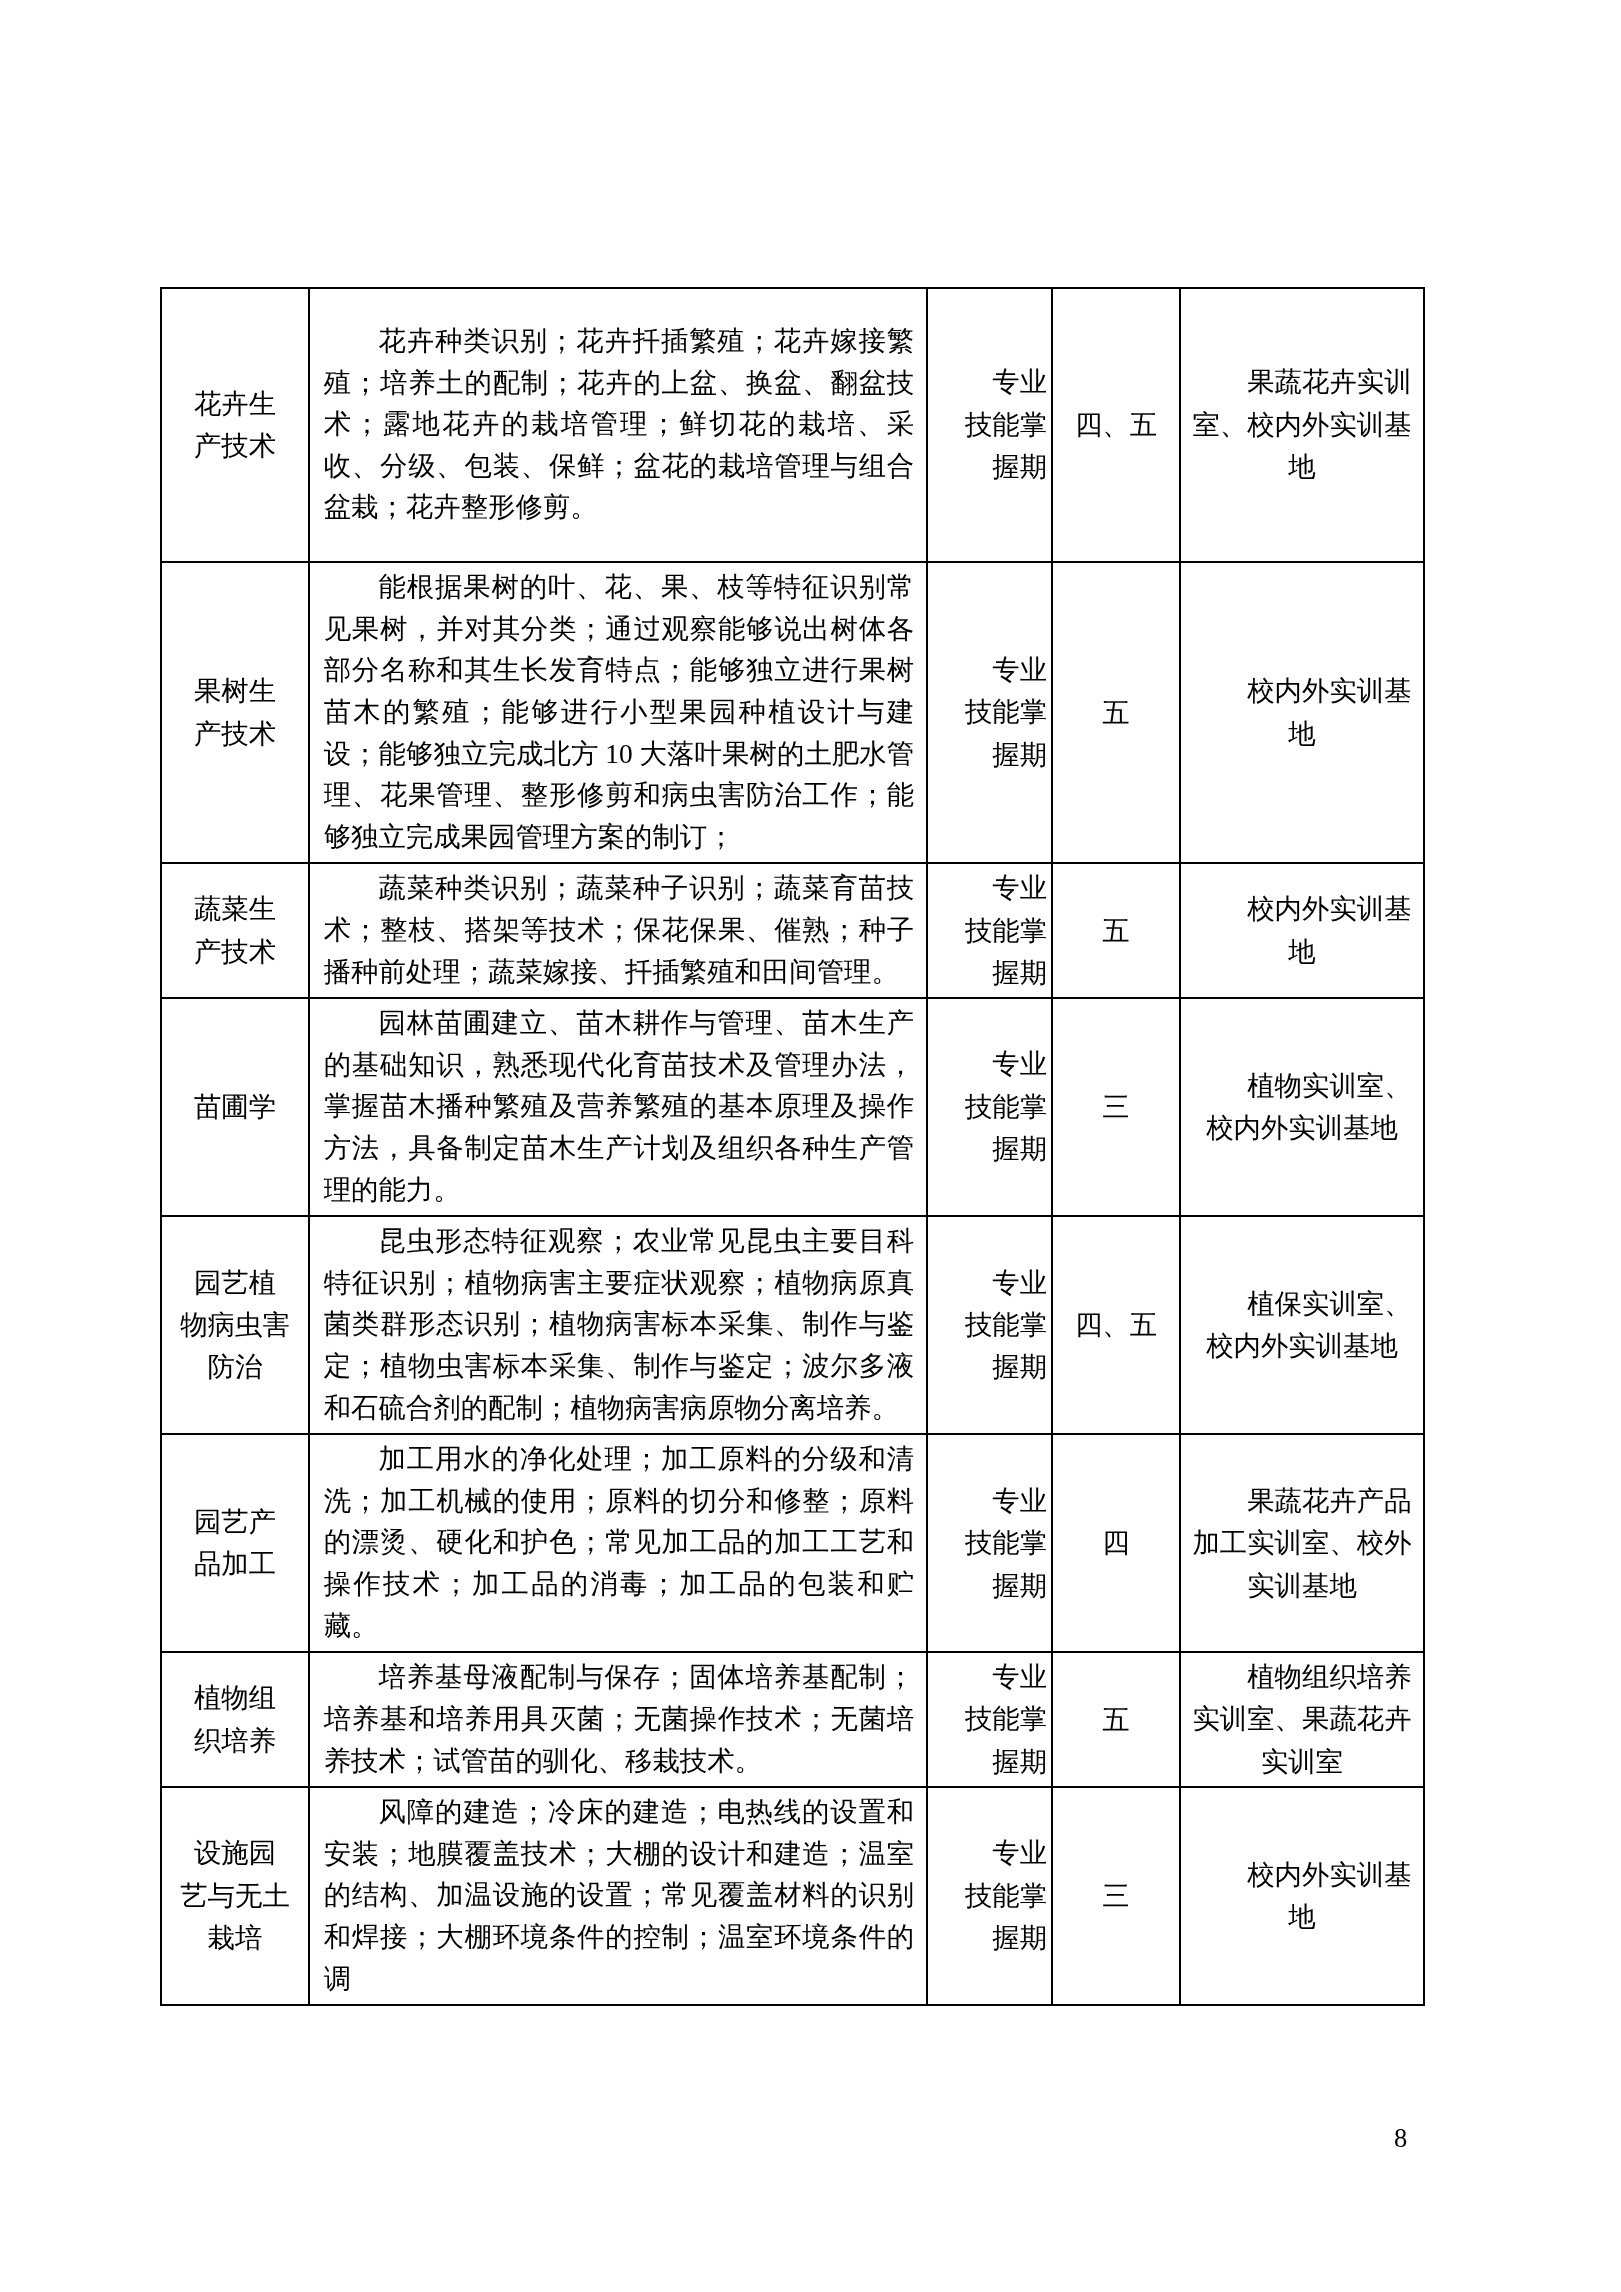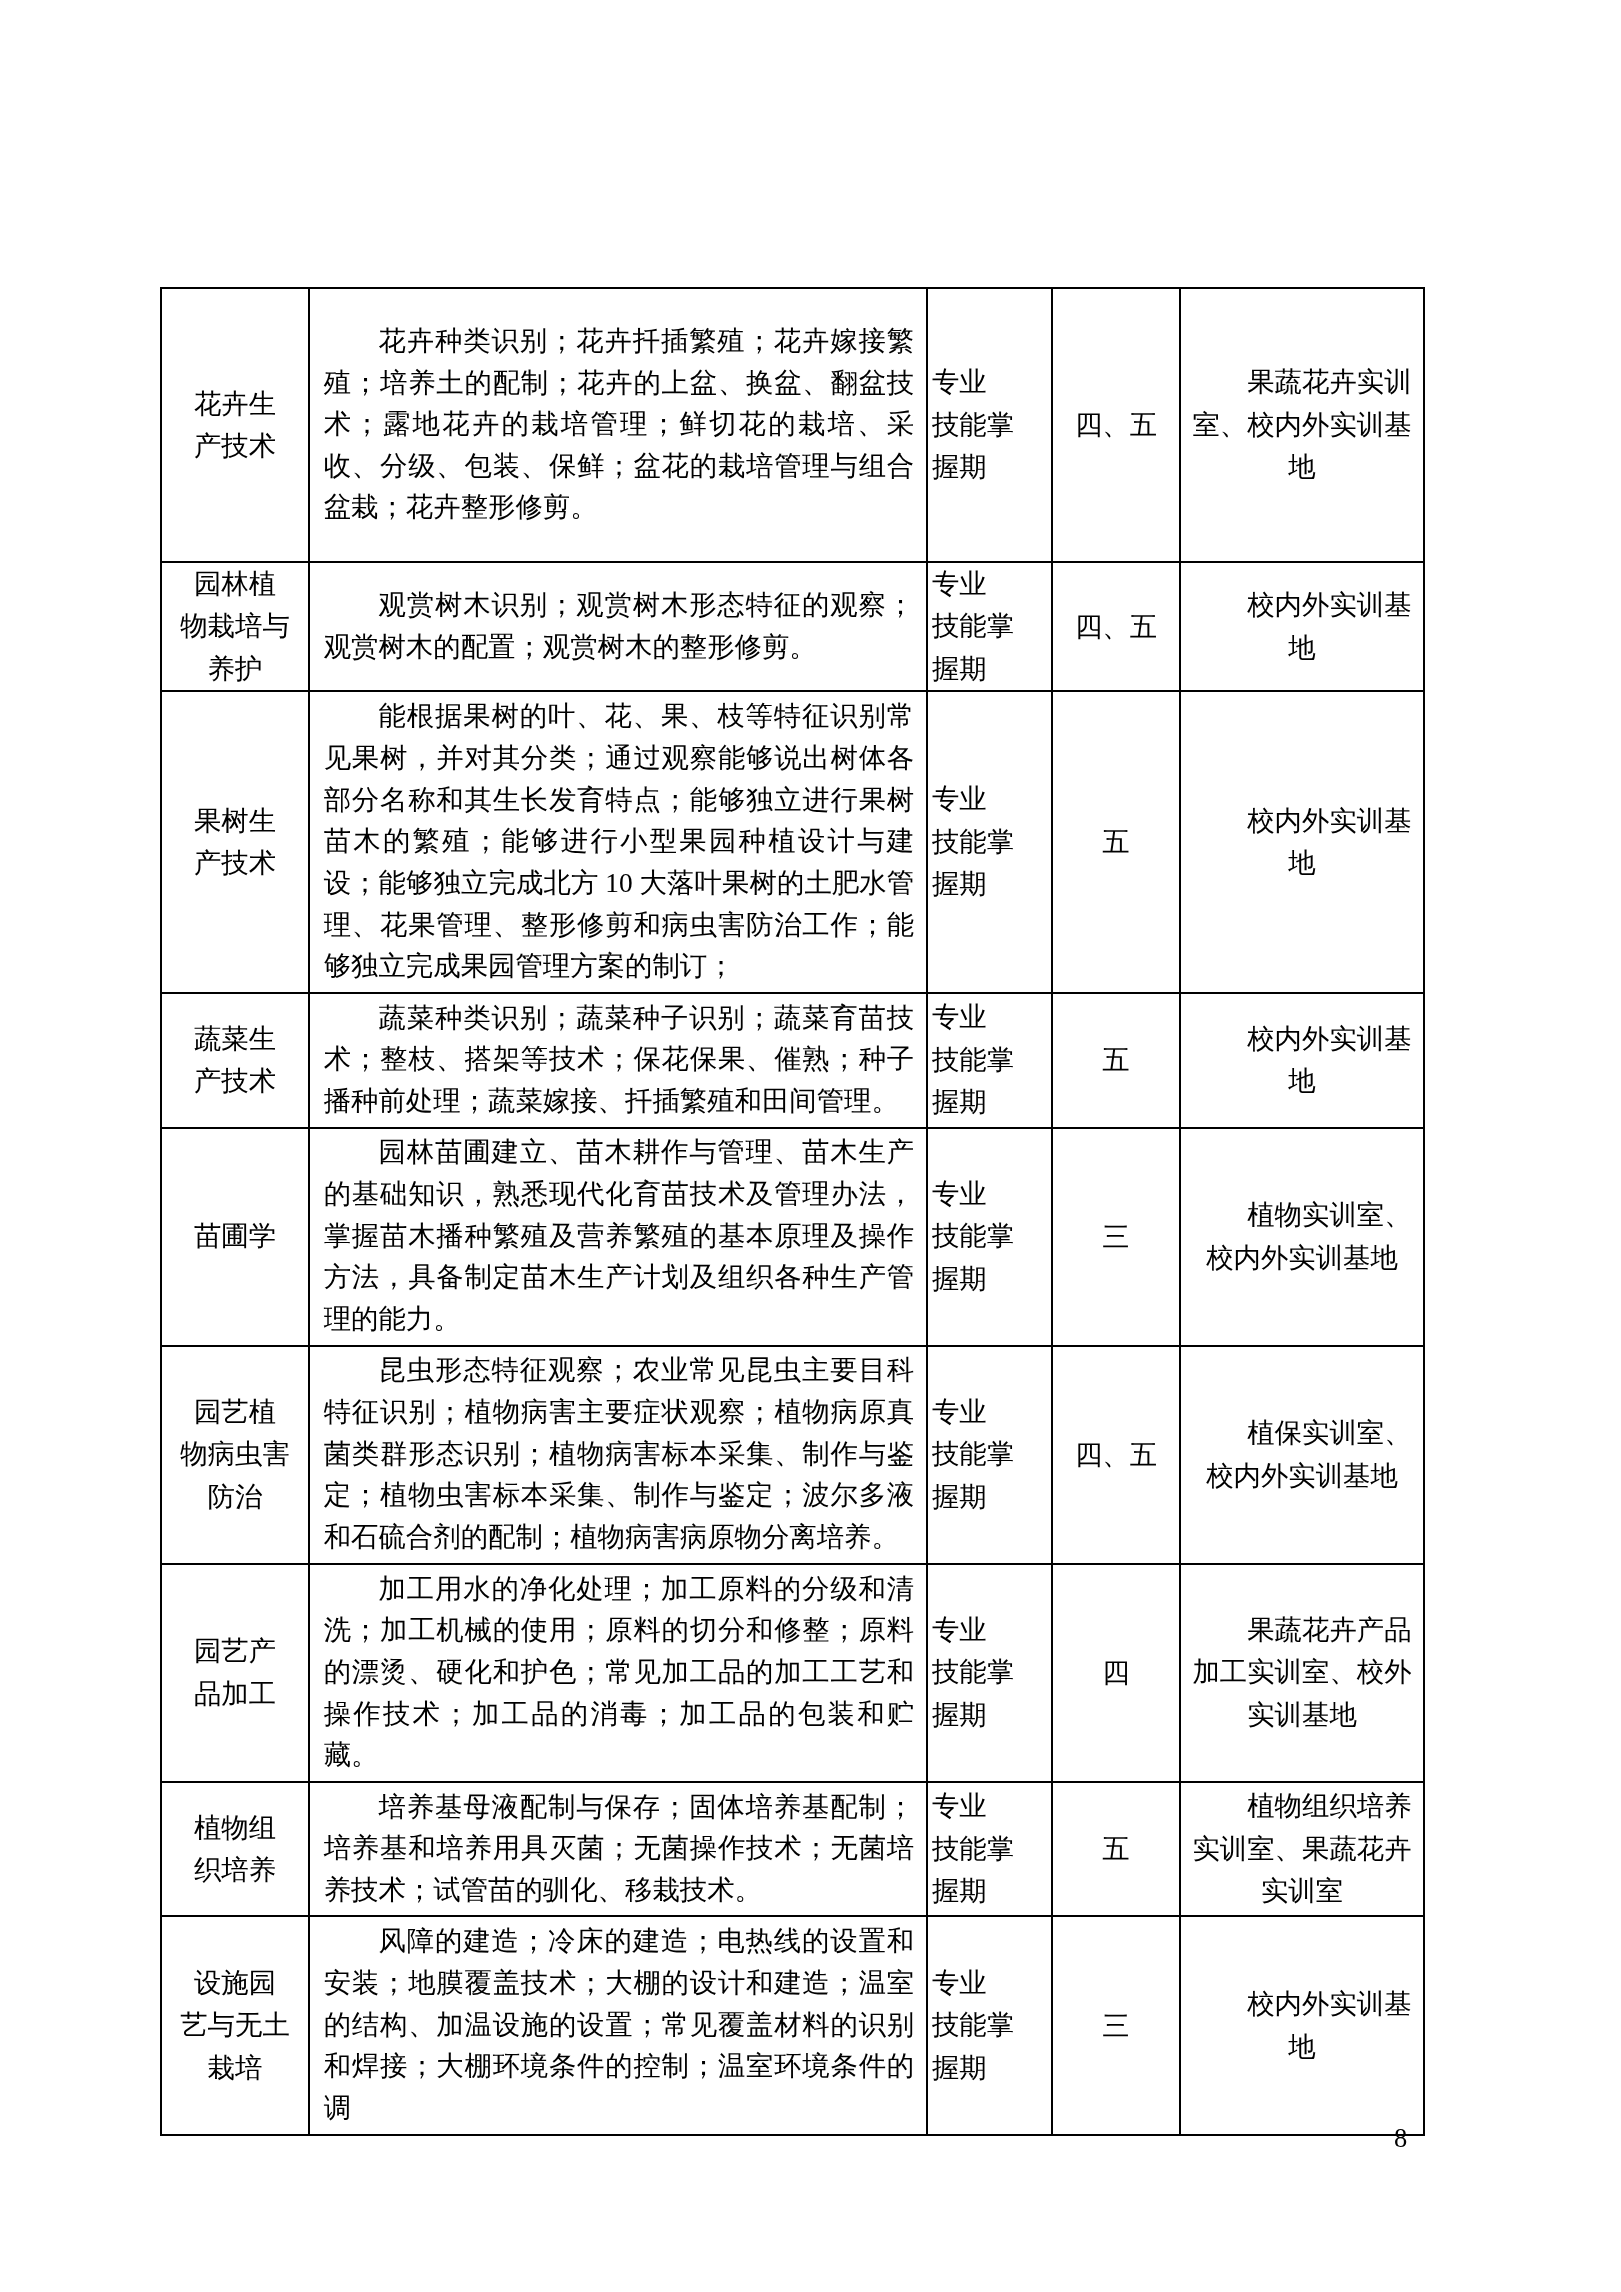--- a/index.html
+++ b/index.html
@@ -46,21 +46,21 @@
     padding: 0 5.9px;
   }
   td.content {
     text-align: justify;
     text-indent: 2em;
     line-height: 1.52;
     padding: 3.9px 11.8px 3.9px 13.7px;
     border-radius: 13px;
   }
   td.period {
-    text-align: left;
+    text-align: right;
     white-space: pre-line;
     line-height: 1.55;
     padding: 0 3.9px;
   }
   td.grade {
     text-align: center;
     padding: 0 3.9px;
     margin-top: 11px;
   }
   td.base {
@@ -94,31 +94,20 @@
       <tbody>
           <tr style="height: 274px;">
     <td class="course">花卉生
 产技术</td>
     <td class="content">花卉种类识别；花卉扦插繁殖；花卉嫁接繁殖；培养土的配制；花卉的上盆、换盆、翻盆技术；露地花卉的栽培管理；鲜切花的栽培、采收、分级、包装、保鲜；盆花的栽培管理与组合盆栽；花卉整形修剪。</td>
     <td class="period">专业
 技能掌
 握期</td>
     <td class="grade">四、五</td>
     <td class="base">果蔬花卉实训室、校内外实训基地</td>
-  </tr>
-          <tr style="height: 127px;">
-    <td class="course">园林植
-物栽培与
-养护</td>
-    <td class="content">观赏树木识别；观赏树木形态特征的观察；观赏树木的配置；观赏树木的整形修剪。</td>
-    <td class="period">专业
-技能掌
-握期</td>
-    <td class="grade">四、五</td>
-    <td class="base">校内外实训基地</td>
   </tr>
           <tr style="height: 299px;">
     <td class="course">果树生
 产技术</td>
     <td class="content">能根据果树的叶、花、果、枝等特征识别常见果树，并对其分类；通过观察能够说出树体各部分名称和其生长发育特点；能够独立进行果树苗木的繁殖；能够进行小型果园种植设计与建设；能够独立完成北方 10 大落叶果树的土肥水管理、花果管理、整形修剪和病虫害防治工作；能够独立完成果园管理方案的制订；</td>
     <td class="period">专业
 技能掌
 握期</td>
     <td class="grade">五</td>
     <td class="base">校内外实训基地</td>

